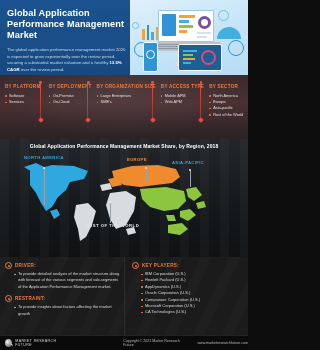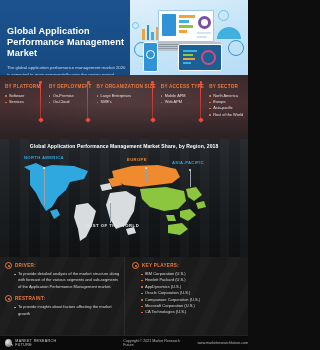--- a/index.html
+++ b/index.html
@@ -10,21 +10,21 @@
     overflow: hidden;
   }
   .page { position: relative; width: 248px; height: 350px; background: #111; }
 
   
   .header {
     position: relative; height: 75px; width: 248px;
     background: linear-gradient(180deg,#1b5390 0%,#17497f 100%);
     overflow: hidden;
   }
-  .hdr-left { position: absolute; left: 7px; top: 8px; width: 122px; margin-top: 18px; }
+  .hdr-left { position: absolute; left: 7px; top: 8px; width: 122px; }
   .hdr-title {
     color: #ffffff; font-size: 9.2px; font-weight: bold; line-height: 11px;
     letter-spacing: .1px;
   }
   .hdr-desc {
     margin-top: 6px; color: #c6dcf2; font-size: 4.3px; line-height: 6.6px;
   }
   .hdr-desc b { color: #ffffff; }
   .hdr-art {
     position: absolute; left: 130px; top: 0; width: 118px; height: 75px;

